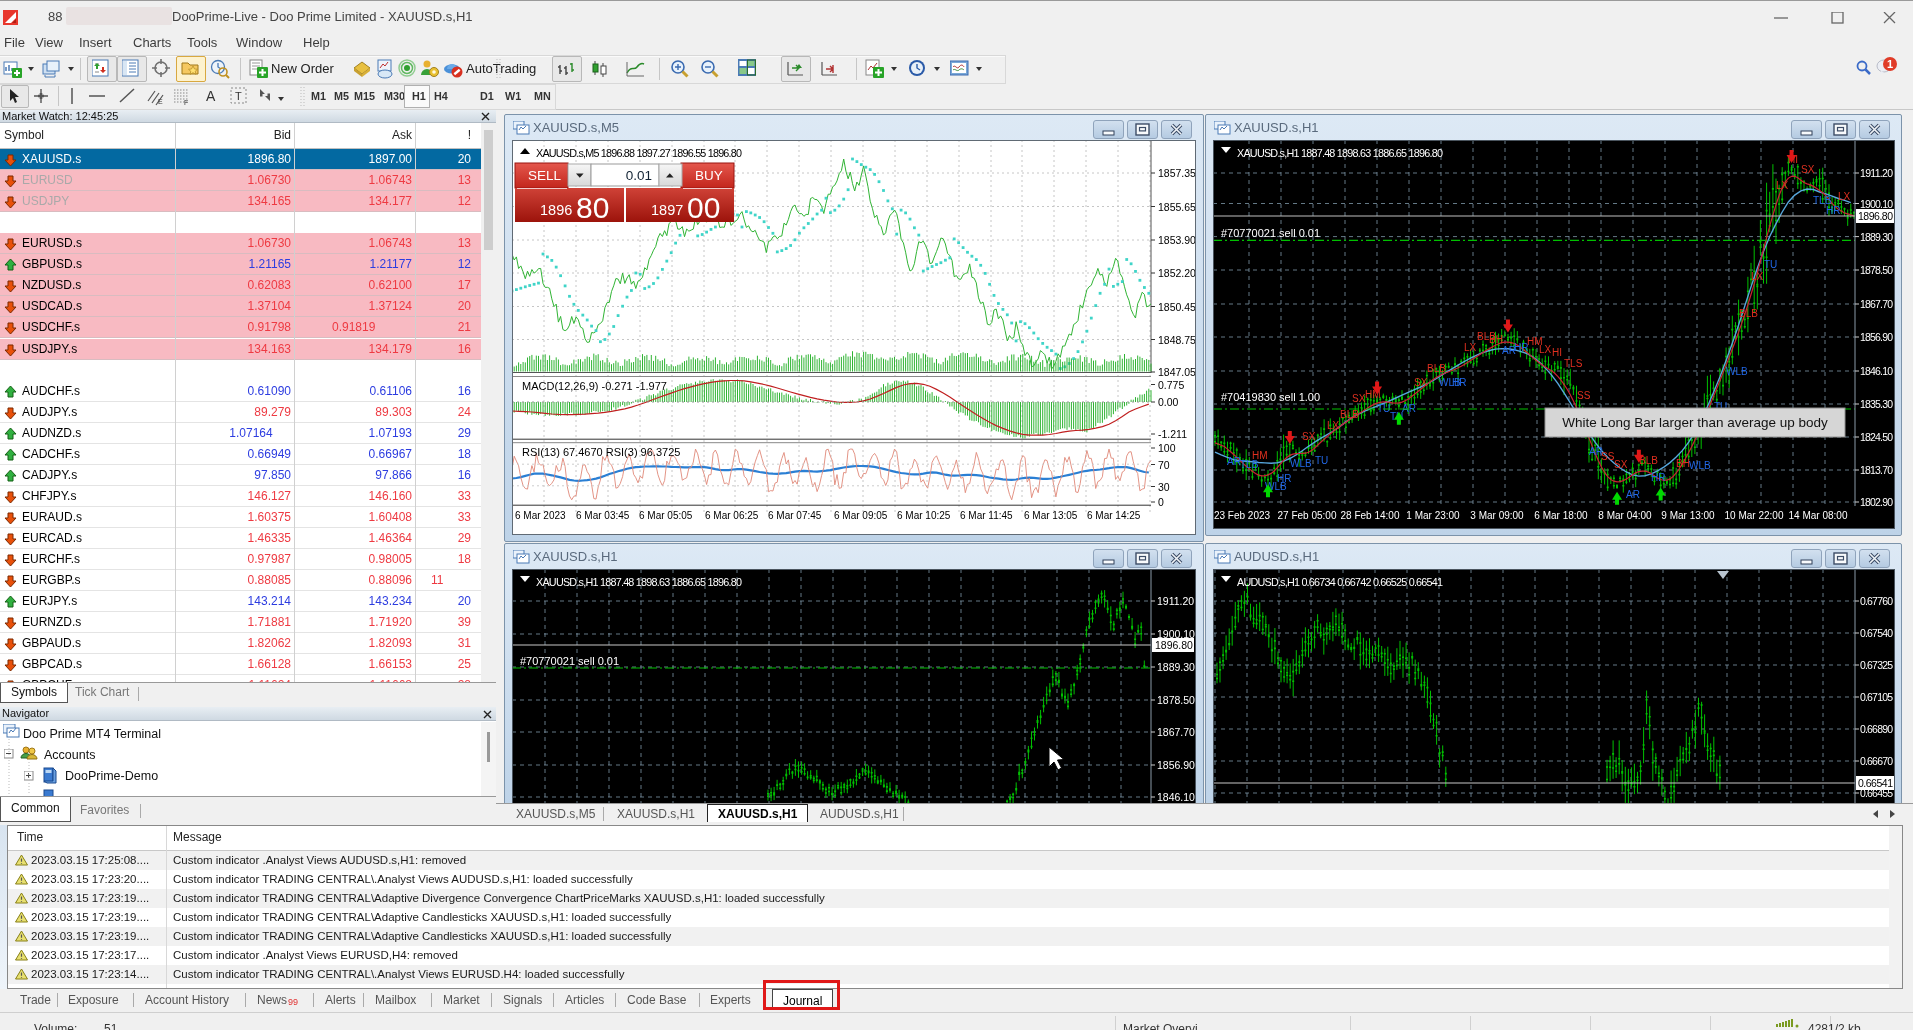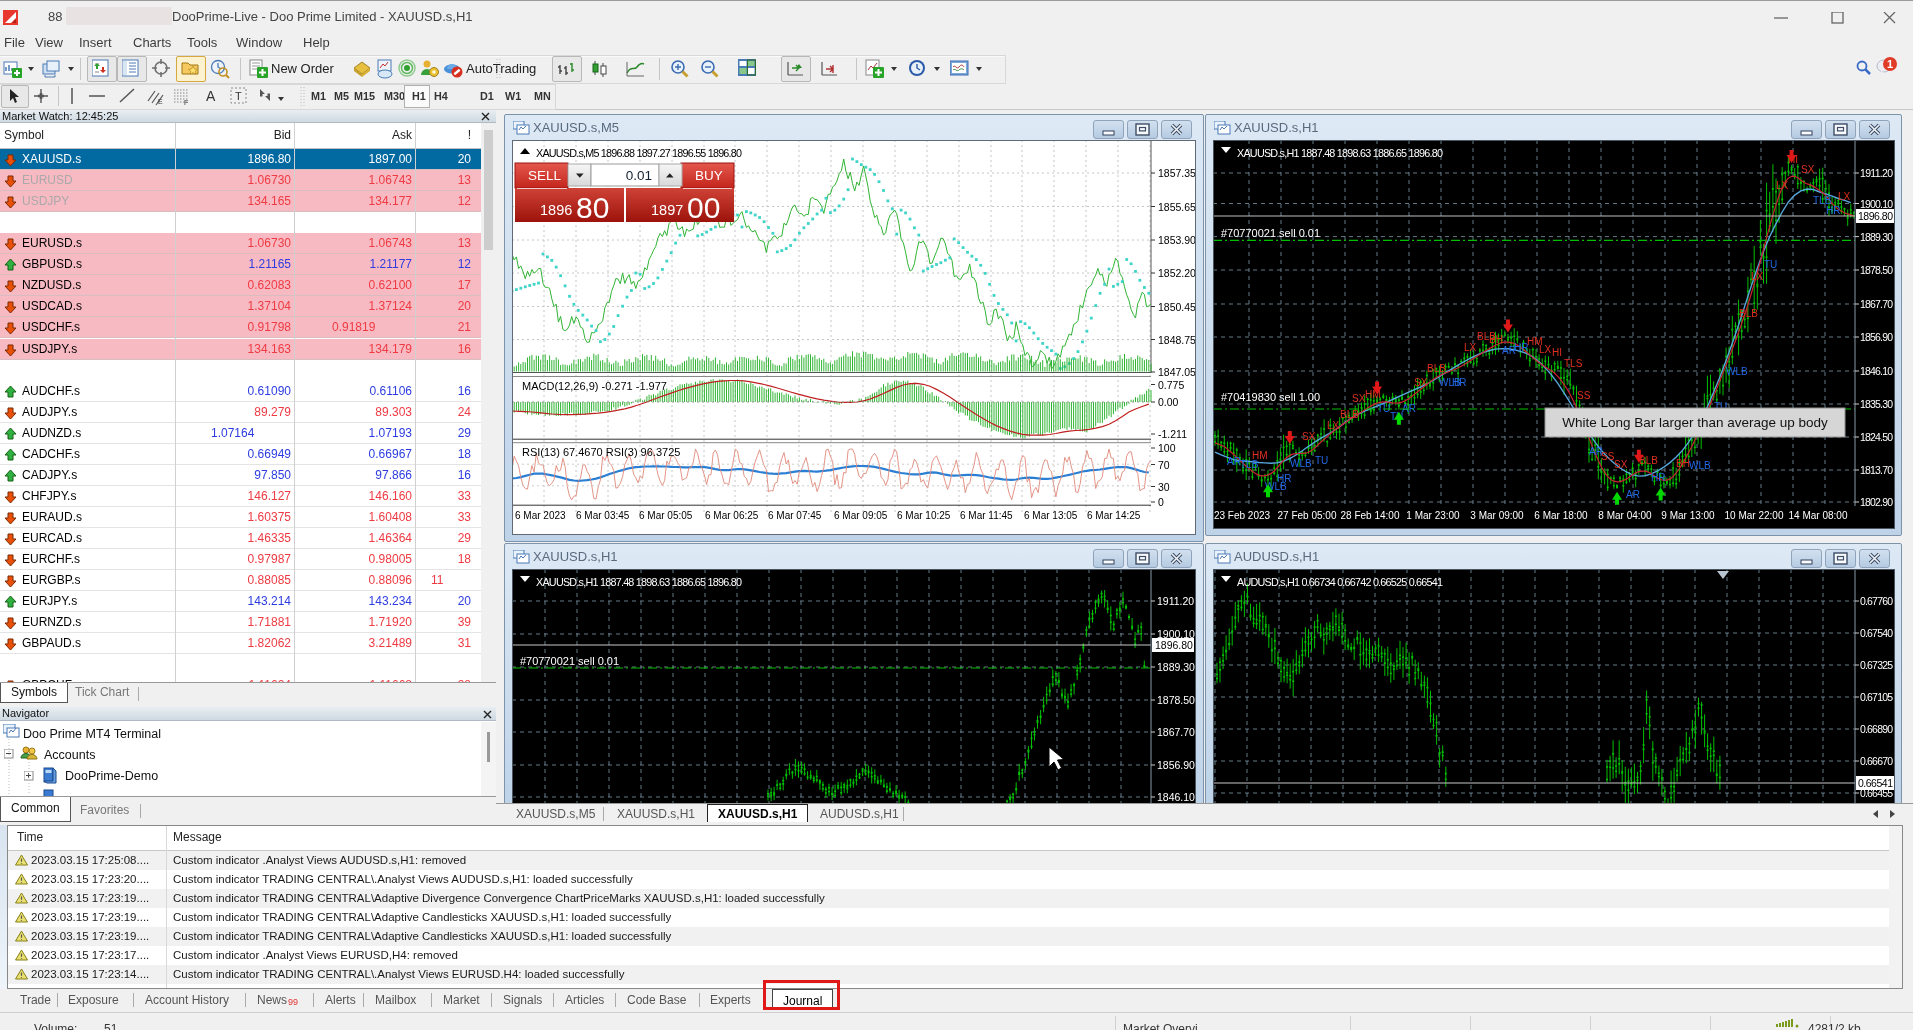--- a/index.html
+++ b/index.html
@@ -413,21 +413,21 @@
 <span class="mwc" style="left:22px">AUDJPY.s</span>
 <span class="mwc red" style="left:211px;width:80px;text-align:right">89.279</span>
 <span class="mwc red" style="left:332px;width:80px;text-align:right">89.303</span>
 <span class="mwc red" style="left:431px;width:40px;text-align:right">24</span>
 </div>
 <div class="mwrow" style="top:312.7px;border-bottom:1px solid #e4e4e4;">
 <svg class="abs" style="left:4px;top:4px" width="14" height="14">
         <path d="M4 12 h5 v-5 h3 L6.5 1 L1 7 h3 z" fill="#30b040" stroke="#156015" stroke-width="1"></path>
       </svg>
 <span class="mwc" style="left:22px">AUDNZD.s</span>
-<span class="mwc blue" style="left:211px;width:80px;text-align:left">1.07164</span>
+<span class="mwc blue" style="left:211px;width:80px;text-align:center">1.07164</span>
 <span class="mwc blue" style="left:332px;width:80px;text-align:right">1.07193</span>
 <span class="mwc blue" style="left:431px;width:40px;text-align:right">29</span>
 </div>
 <div class="mwrow" style="top:333.7px;border-bottom:1px solid #e4e4e4;">
 <svg class="abs" style="left:4px;top:4px" width="14" height="14">
         <path d="M4 12 h5 v-5 h3 L6.5 1 L1 7 h3 z" fill="#30b040" stroke="#156015" stroke-width="1"></path>
       </svg>
 <span class="mwc" style="left:22px">CADCHF.s</span>
 <span class="mwc blue" style="left:211px;width:80px;text-align:right">0.66949</span>
 <span class="mwc blue" style="left:332px;width:80px;text-align:right">0.66967</span>
@@ -504,22 +504,31 @@
 <span class="mwc red" style="left:211px;width:80px;text-align:right">1.71881</span>
 <span class="mwc red" style="left:332px;width:80px;text-align:right">1.71920</span>
 <span class="mwc red" style="left:431px;width:40px;text-align:right">39</span>
 </div>
 <div class="mwrow" style="top:523.2px;border-bottom:1px solid #e4e4e4;">
 <svg class="abs" style="left:4px;top:4px" width="14" height="14">
         <path d="M4 2 h5 v5 h3 l-5.5 6 L1 7 h3 z" fill="#e8500a" stroke="#7a2800" stroke-width="1"></path>
       </svg>
 <span class="mwc" style="left:22px">GBPAUD.s</span>
 <span class="mwc red" style="left:211px;width:80px;text-align:right">1.82062</span>
-<span class="mwc red" style="left:332px;width:80px;text-align:right">3.21489</span>
+<span class="mwc red" style="left:332px;width:80px;text-align:right">1.82093</span>
 <span class="mwc red" style="left:431px;width:40px;text-align:right">31</span>
+</div>
+<div class="mwrow" style="top:544.2px;border-bottom:1px solid #e4e4e4;">
+<svg class="abs" style="left:4px;top:4px" width="14" height="14">
+        <path d="M4 2 h5 v5 h3 l-5.5 6 L1 7 h3 z" fill="#e8500a" stroke="#7a2800" stroke-width="1"></path>
+      </svg>
+<span class="mwc" style="left:22px">GBPCAD.s</span>
+<span class="mwc red" style="left:211px;width:80px;text-align:right">1.66128</span>
+<span class="mwc red" style="left:332px;width:80px;text-align:right">1.66153</span>
+<span class="mwc red" style="left:431px;width:40px;text-align:right">25</span>
 </div>
 <div class="mwrow" style="top:565.2px;border-bottom:1px solid #e4e4e4;">
 <svg class="abs" style="left:4px;top:4px" width="14" height="14">
         <path d="M4 2 h5 v5 h3 l-5.5 6 L1 7 h3 z" fill="#e8500a" stroke="#7a2800" stroke-width="1"></path>
       </svg>
 <span class="mwc" style="left:22px">GBPCHF.s</span>
 <span class="mwc red" style="left:211px;width:80px;text-align:right">1.11624</span>
 <span class="mwc red" style="left:332px;width:80px;text-align:right">1.11668</span>
 <span class="mwc red" style="left:431px;width:40px;text-align:right">28</span>
 </div>

